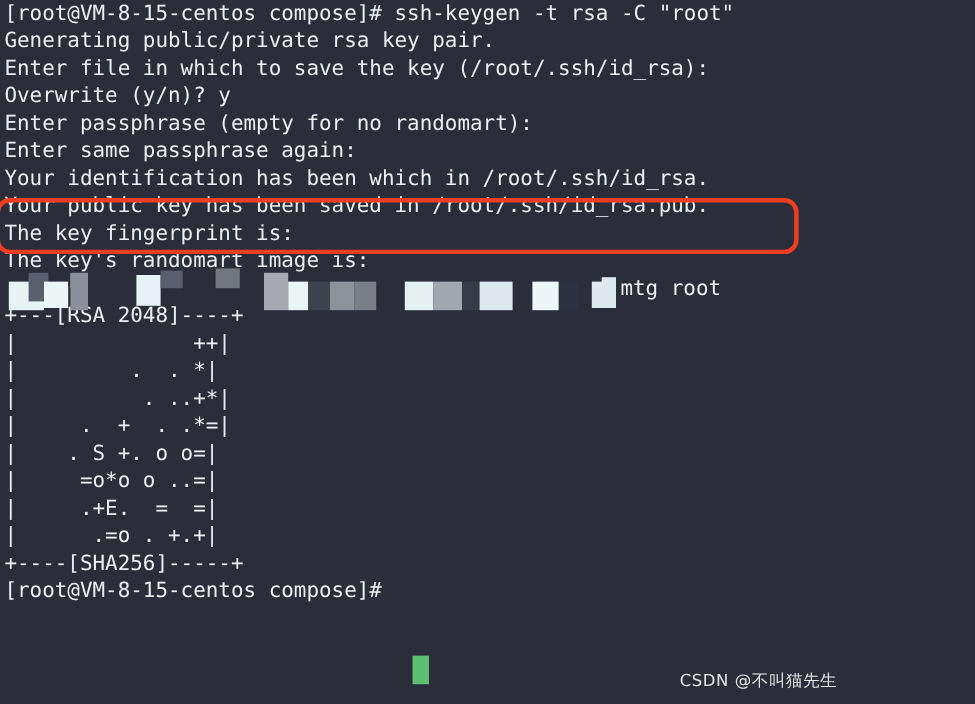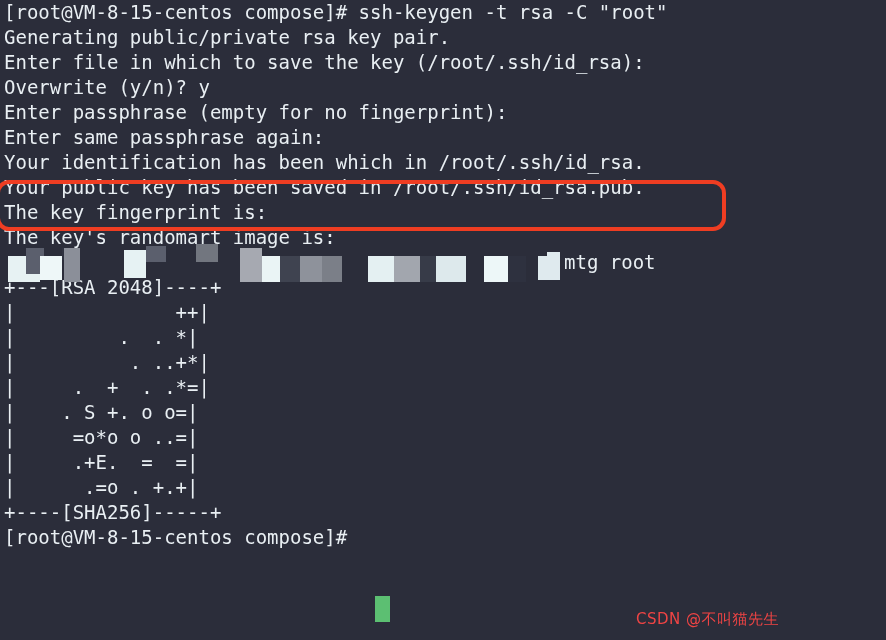--- a/index.html
+++ b/index.html
@@ -64,41 +64,41 @@
   #cursor {
     position: absolute;
     left: 375px;
     top: 596px;
     width: 15px;
     height: 26px;
     background: #5cbf72;
   }
   #watermark {
     position: absolute;
-    right: 12px;
+    right: 30px;
     bottom: 8px;
     font-family: "DejaVu Sans", "Liberation Sans", sans-serif;
     font-size: 15px;
-    color: #ef4444;
+    color: #e5e5e5;
     letter-spacing: 0.5px;
     white-space: pre;
     margin-left: 40px;
   }
 </style>
 </head>
 <body>
 
 <div id="screen">
 
   <div id="term-lines">
     <div class="line">[root@VM-8-15-centos compose]# ssh-keygen -t rsa -C "root"</div>
     <div class="line">Generating public/private rsa key pair.</div>
     <div class="line">Enter file in which to save the key (/root/.ssh/id_rsa):</div>
     <div class="line">Overwrite (y/n)? y</div>
-    <div class="line">Enter passphrase (empty for no fingerprint):</div>
+    <div class="line">Enter passphrase (empty for no randomart):</div>
     <div class="line">Enter same passphrase again:</div>
     <div class="line">Your identification has been which in /root/.ssh/id_rsa.</div>
     <div class="line">Your public key has been saved in /root/.ssh/id_rsa.pub.</div>
     <div class="line">The key fingerprint is:</div>
     <div class="line">The key's randomart image is:</div>
     <div class="line" style="padding-left:560px;"><span>mtg root</span></div>
     <div class="line art">+---[RSA 2048]----+</div>
     <div class="line art">|              ++|</div>
     <div class="line art">|         .  . *|</div>
     <div class="line art">|          . ..+*|</div>

